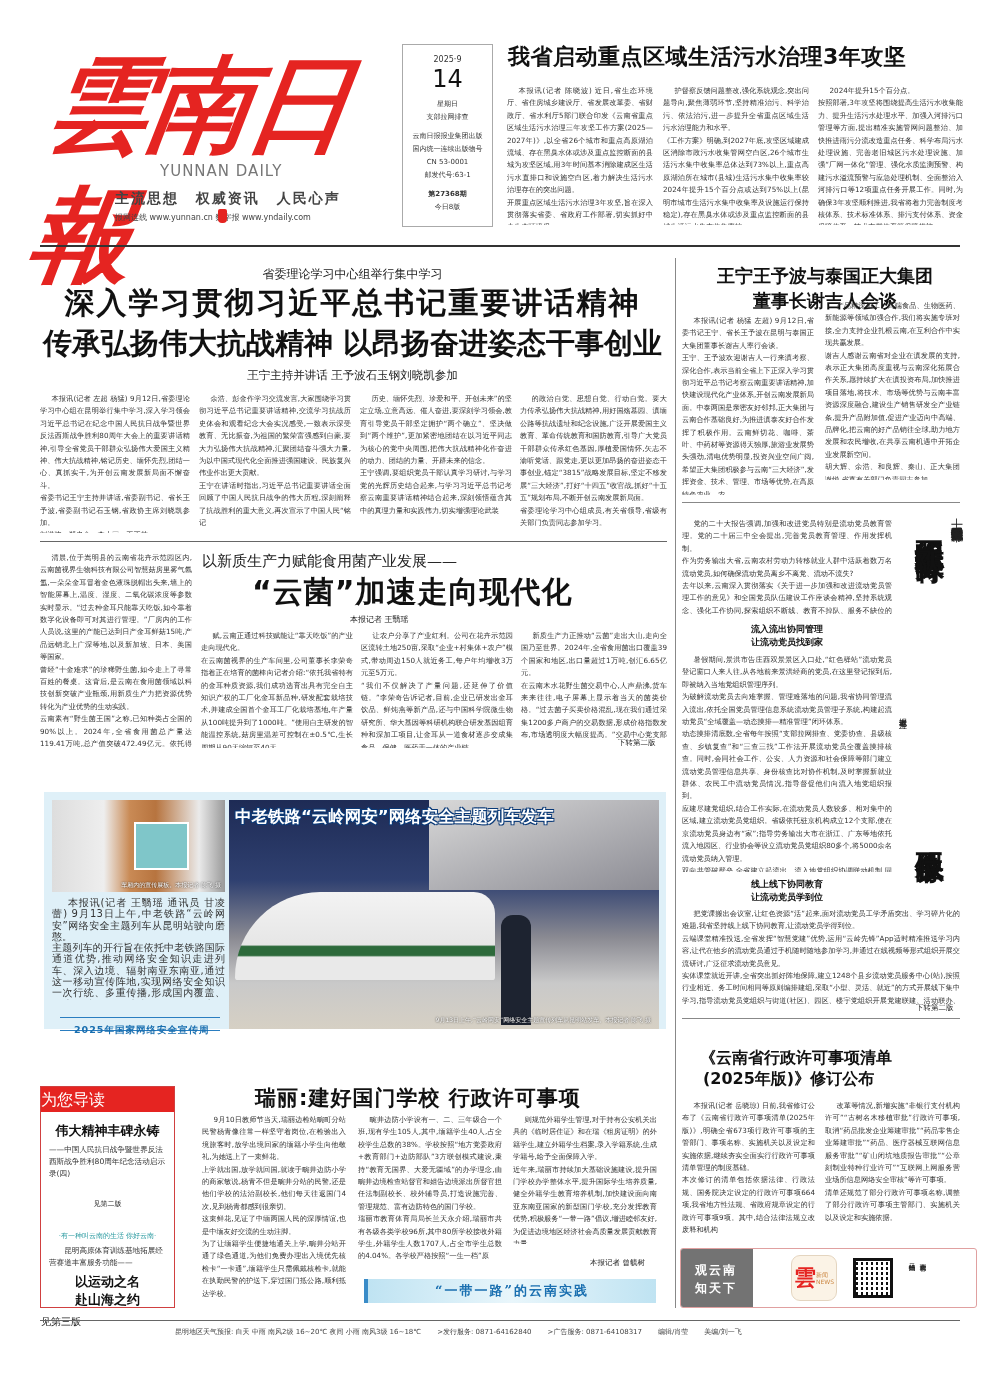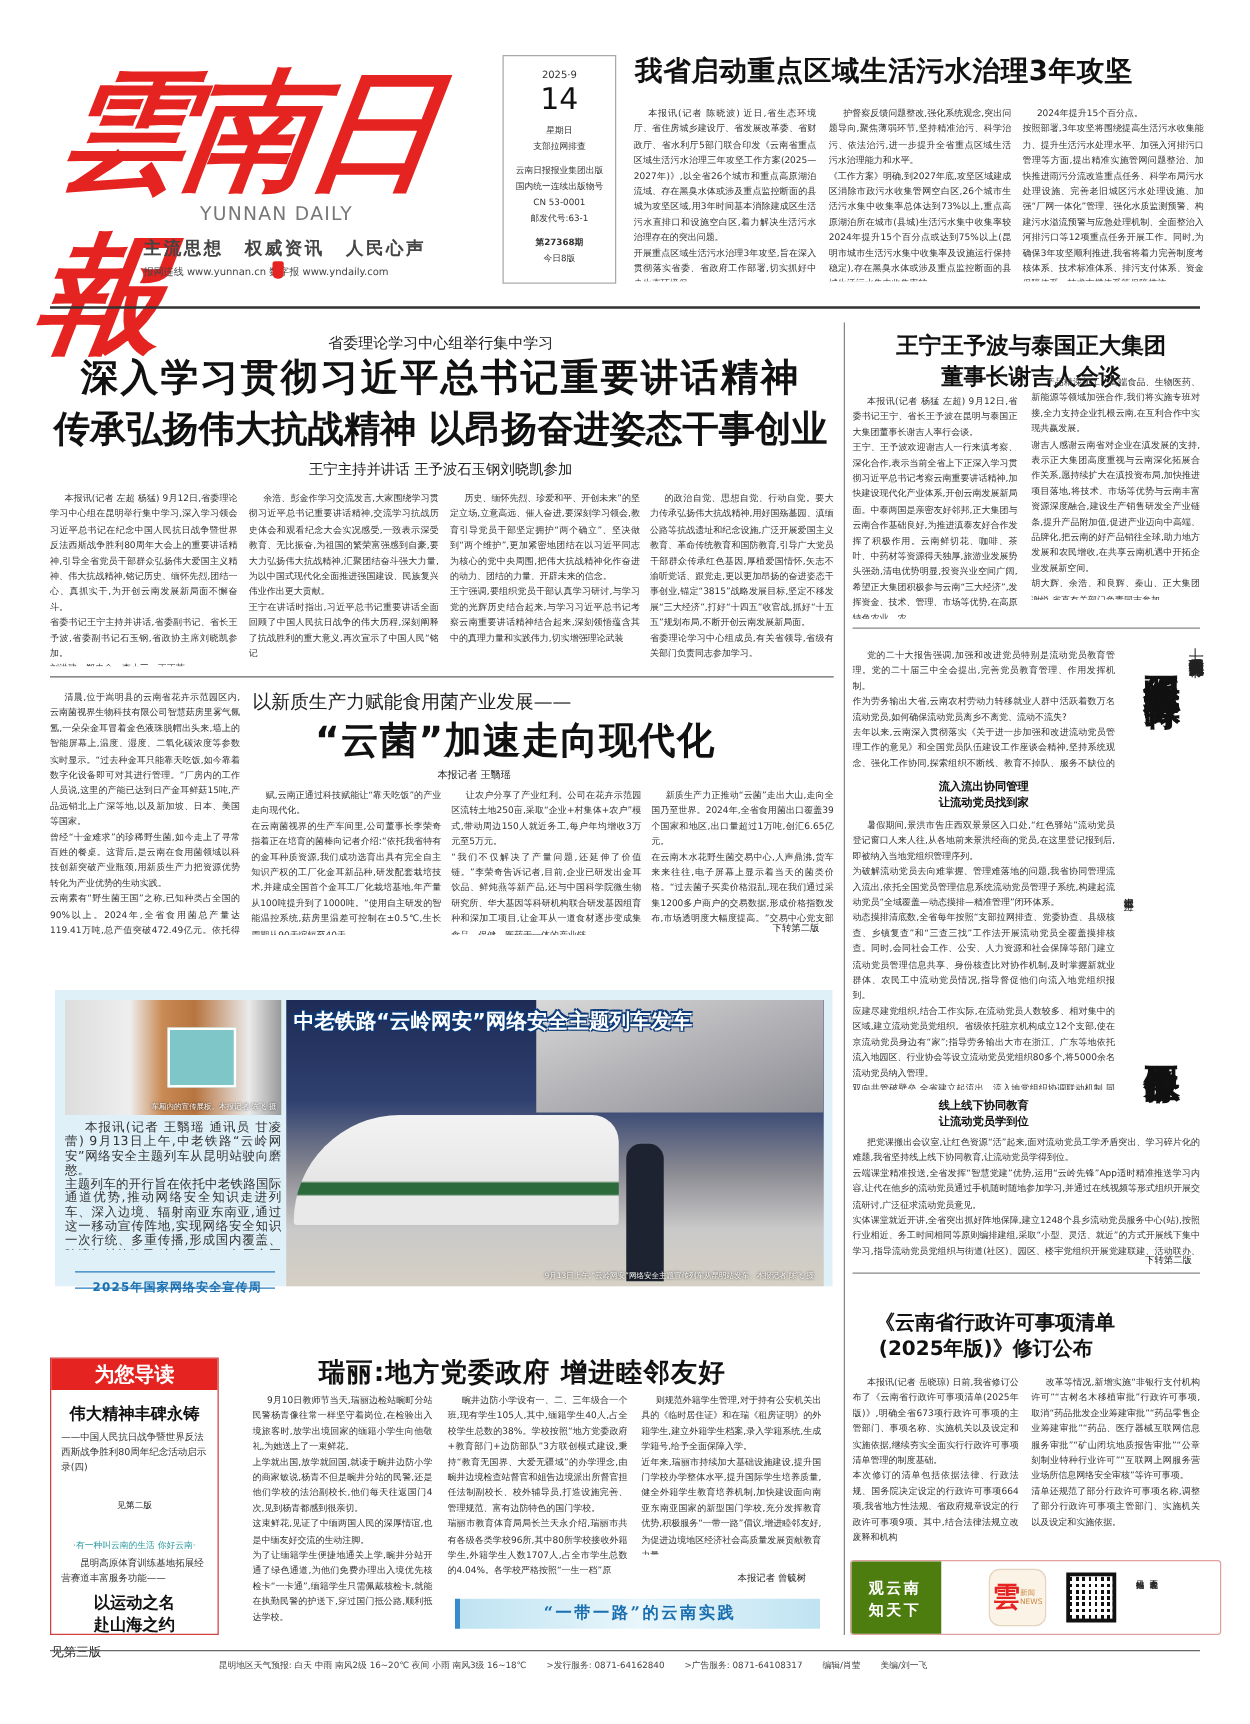--- a/index.html
+++ b/index.html
@@ -14,21 +14,21 @@
   .logo{left:48px;top:40px;width:350px;height:130px;color:#e52421;font-family:"DejaVu Serif",serif;font-weight:bold;font-size:104px;letter-spacing:-4px;font-style:italic;line-height:130px;transform:skewX(-8deg)}
   .logo-en{left:160px;top:162px;font-size:15px;color:#777;letter-spacing:1px}
   .slogan{left:115px;top:190px;font-size:14px;font-weight:bold;color:#444;letter-spacing:2px;word-spacing:10px}
   .weblinks{left:115px;top:212px;font-size:8px;color:#444}
   .datebox{left:402px;top:44px;width:91px;height:183px;border:1px solid #aaa;text-align:center;font-size:7px;color:#333;line-height:13px;padding-top:8px}
   .datebox .ym{font-size:8px}
   .datebox .day{font-size:24px;line-height:26px;color:#111}
   .datebox .sp{height:6px}
   .caption{font-size:7px;color:#fff;text-shadow:0 0 2px #000}
   .guide{left:40px;top:1086px;width:135px;height:222px;border:1px solid #d04040}
-  .guide-head{background:#e52421;color:#fff;text-align:center;font-size:16px;font-weight:bold;line-height:25px}
+  .guide-head{background:#e52421;color:#fff;font-size:16px;font-weight:normal;line-height:25px}
   .promo{left:680px;top:1248px;width:297px;height:60px;border:1px solid #e0a0a0;border-radius:3px;overflow:hidden}
 </style>
 </head>
 <body>
 
 <div class="abs logo">雲南日報</div>
 <div class="abs logo-en">YUNNAN DAILY</div>
 <div class="abs slogan">主流思想  权威资讯  人民心声</div>
 <div class="abs weblinks">报网连线 www.yunnan.cn   数字报 www.yndaily.com</div>
 <span class="abs" style="left:218px;top:209px;width:9px;height:14px;background:#e52421;border-radius:2px 2px 4px 4px"></span>
@@ -145,21 +145,21 @@
   <div class="hl" style="text-align:center;font-size:13px;margin-top:10px">伟大精神丰碑永铸</div>
   <div style="font-size:7.6px;line-height:12px;padding:4px 6px 0 8px;color:#333">——中国人民抗日战争暨世界反法西斯战争胜利80周年纪念活动启示录(四)</div>
   <div style="text-align:center;font-size:7px;margin-top:19px">见第二版</div>
   <div style="text-align:center;font-size:7px;color:#2a9aa0;margin-top:22px">·有一种叫云南的生活 你好云南·</div>
   <div style="font-size:7.6px;line-height:12px;padding:4px 6px 0 8px;color:#333;text-indent:2em">昆明高原体育训练基地拓展经营赛道丰富服务功能——</div>
   <div class="hl" style="text-align:center;font-size:13px;margin-top:4px">以运动之名</div>
   <div class="hl" style="text-align:center;font-size:13px">赴山海之约</div>
   <div style="text-align:left;font-size:10px;margin-top:6px">见第三版</div>
 </div>
 
-<div class="abs hl" style="left:255px;top:1084px;font-size:21px;letter-spacing:1px">瑞丽:地方党委政府 增进睦邻友好</div>
+<div class="abs hl" style="left:255px;top:1084px;font-size:21px;letter-spacing:1px">瑞丽:建好国门学校 行政许可事项</div>
 <div class="abs txt" style="left:202px;top:1114px;width:144px;height:196px">9月10日教师节当天,瑞丽边检站畹町分站民警杨青像往常一样坚守着岗位,在检验出入境旅客时,放学出境回家的缅籍小学生向他敬礼,为她送上了一束鲜花。
 上学就出国,放学就回国,就读于畹井边防小学的商家敏说,杨青不但是畹井分站的民警,还是他们学校的法治副校长,他们每天往返国门4次,见到杨青都感到很亲切。
 这束鲜花,见证了中缅两国人民的深厚情谊,也是中缅友好交流的生动注脚。
 为了让缅籍学生便捷地通关上学,畹井分站开通了绿色通道,为他们免费办理出入境优先核检卡“一卡通”,缅籍学生只需佩戴核检卡,就能在执勤民警的护送下,穿过国门抵公路,顺利抵达学校。</div>
 <div class="abs txt" style="left:358px;top:1114px;width:144px;height:150px">畹井边防小学设有一、二、三年级合一个班,现有学生105人,其中,缅籍学生40人,占全校学生总数的38%。学校按照“地方党委政府+教育部门+边防部队”3方联创模式建设,秉持“教育无国界、大爱无疆域”的办学理念,由畹井边境检查站督官和姐告边境派出所督官担任法制副校长、校外辅导员,打造设施完善、管理规范、富有边防特色的国门学校。
 瑞丽市教育体育局局长兰天永介绍,瑞丽市共有各级各类学校96所,其中80所学校接收外籍学生,外籍学生人数1707人,占全市学生总数的4.04%。各学校严格按照“一生一档”原</div>
 <div class="abs txt" style="left:513px;top:1114px;width:144px;height:130px">则规范外籍学生管理,对于持有公安机关出具的《临时居住证》和在瑞《租房证明》的外籍学生,建立外籍学生档案,录入学籍系统,生成学籍号,给予全面保障入学。
 近年来,瑞丽市持续加大基础设施建设,提升国门学校办学整体水平,提升国际学生培养质量,健全外籍学生教育培养机制,加快建设面向南亚东南亚国家的新型国门学校,充分发挥教育优势,积极服务“一带一路”倡议,增进睦邻友好,为促进边境地区经济社会高质量发展贡献教育力量。</div>
 <div class="abs" style="left:590px;top:1258px;font-size:7.5px">本报记者 曾毓树</div>
 <div class="abs" style="left:364px;top:1279px;width:292px;height:24px;background:linear-gradient(90deg,#bfe3f2,#e9f6fb 50%,#bfe3f2);border-left:4px solid #3a8cc8">
@@ -167,21 +167,21 @@
 </div>
 
 <div class="abs hl" style="left:700px;top:1048px;font-size:16px">《云南省行政许可事项清单</div>
 <div class="abs hl" style="left:703px;top:1069px;font-size:16px">(2025年版)》修订公布</div>
 <div class="abs txt" style="left:682px;top:1100px;width:133px;height:138px">本报讯(记者 岳晓琼) 日前,我省修订公布了《云南省行政许可事项清单(2025年版)》,明确全省673项行政许可事项的主管部门、事项名称、实施机关以及设定和实施依据,继续夯实全面实行行政许可事项清单管理的制度基础。
 本次修订的清单包括依据法律、行政法规、国务院决定设定的行政许可事项664项,我省地方性法规、省政府规章设定的行政许可事项9项。其中,结合法律法规立改废释和机构</div>
 <div class="abs txt" style="left:825px;top:1100px;width:135px;height:138px">改革等情况,新增实施“非银行支付机构许可”“古树名木移植审批”行政许可事项,取消“药品批发企业筹建审批”“药品零售企业筹建审批”“药品、医疗器械互联网信息服务审批”“矿山闭坑地质报告审批”“公章刻制业特种行业许可”“互联网上网服务营业场所信息网络安全审核”等许可事项。
 清单还规范了部分行政许可事项名称,调整了部分行政许可事项主管部门、实施机关以及设定和实施依据。</div>
 
 <div class="abs promo">
-  <div class="abs" style="left:0;top:0;width:72px;height:60px;background:#4d7c0f;color:#fff;font-weight:bold;font-size:12px;line-height:18px;padding:12px 0 0 14px;letter-spacing:2px">
+  <div class="abs" style="left:0;top:0;width:72px;height:60px;background:#737373;color:#fff;font-weight:bold;font-size:12px;line-height:18px;padding:12px 0 0 14px;letter-spacing:2px">
     <div>观云南</div>
     <div>知天下</div>
   </div>
   <div class="abs" style="left:110px;top:6px;width:46px;height:46px;border-radius:9px;background:#fbf3e6;border:1px solid #e4d5c0;display:flex;align-items:center;justify-content:center">
     <span style="color:#e52421;font-size:22px;font-weight:bold;font-family:'DejaVu Serif',serif">雲</span>
     <span style="display:flex;flex-direction:column;font-size:6px;color:#c84;line-height:7px">
       <span>新闻</span>
       <span>NEWS</span>
     </span>
   </div>

